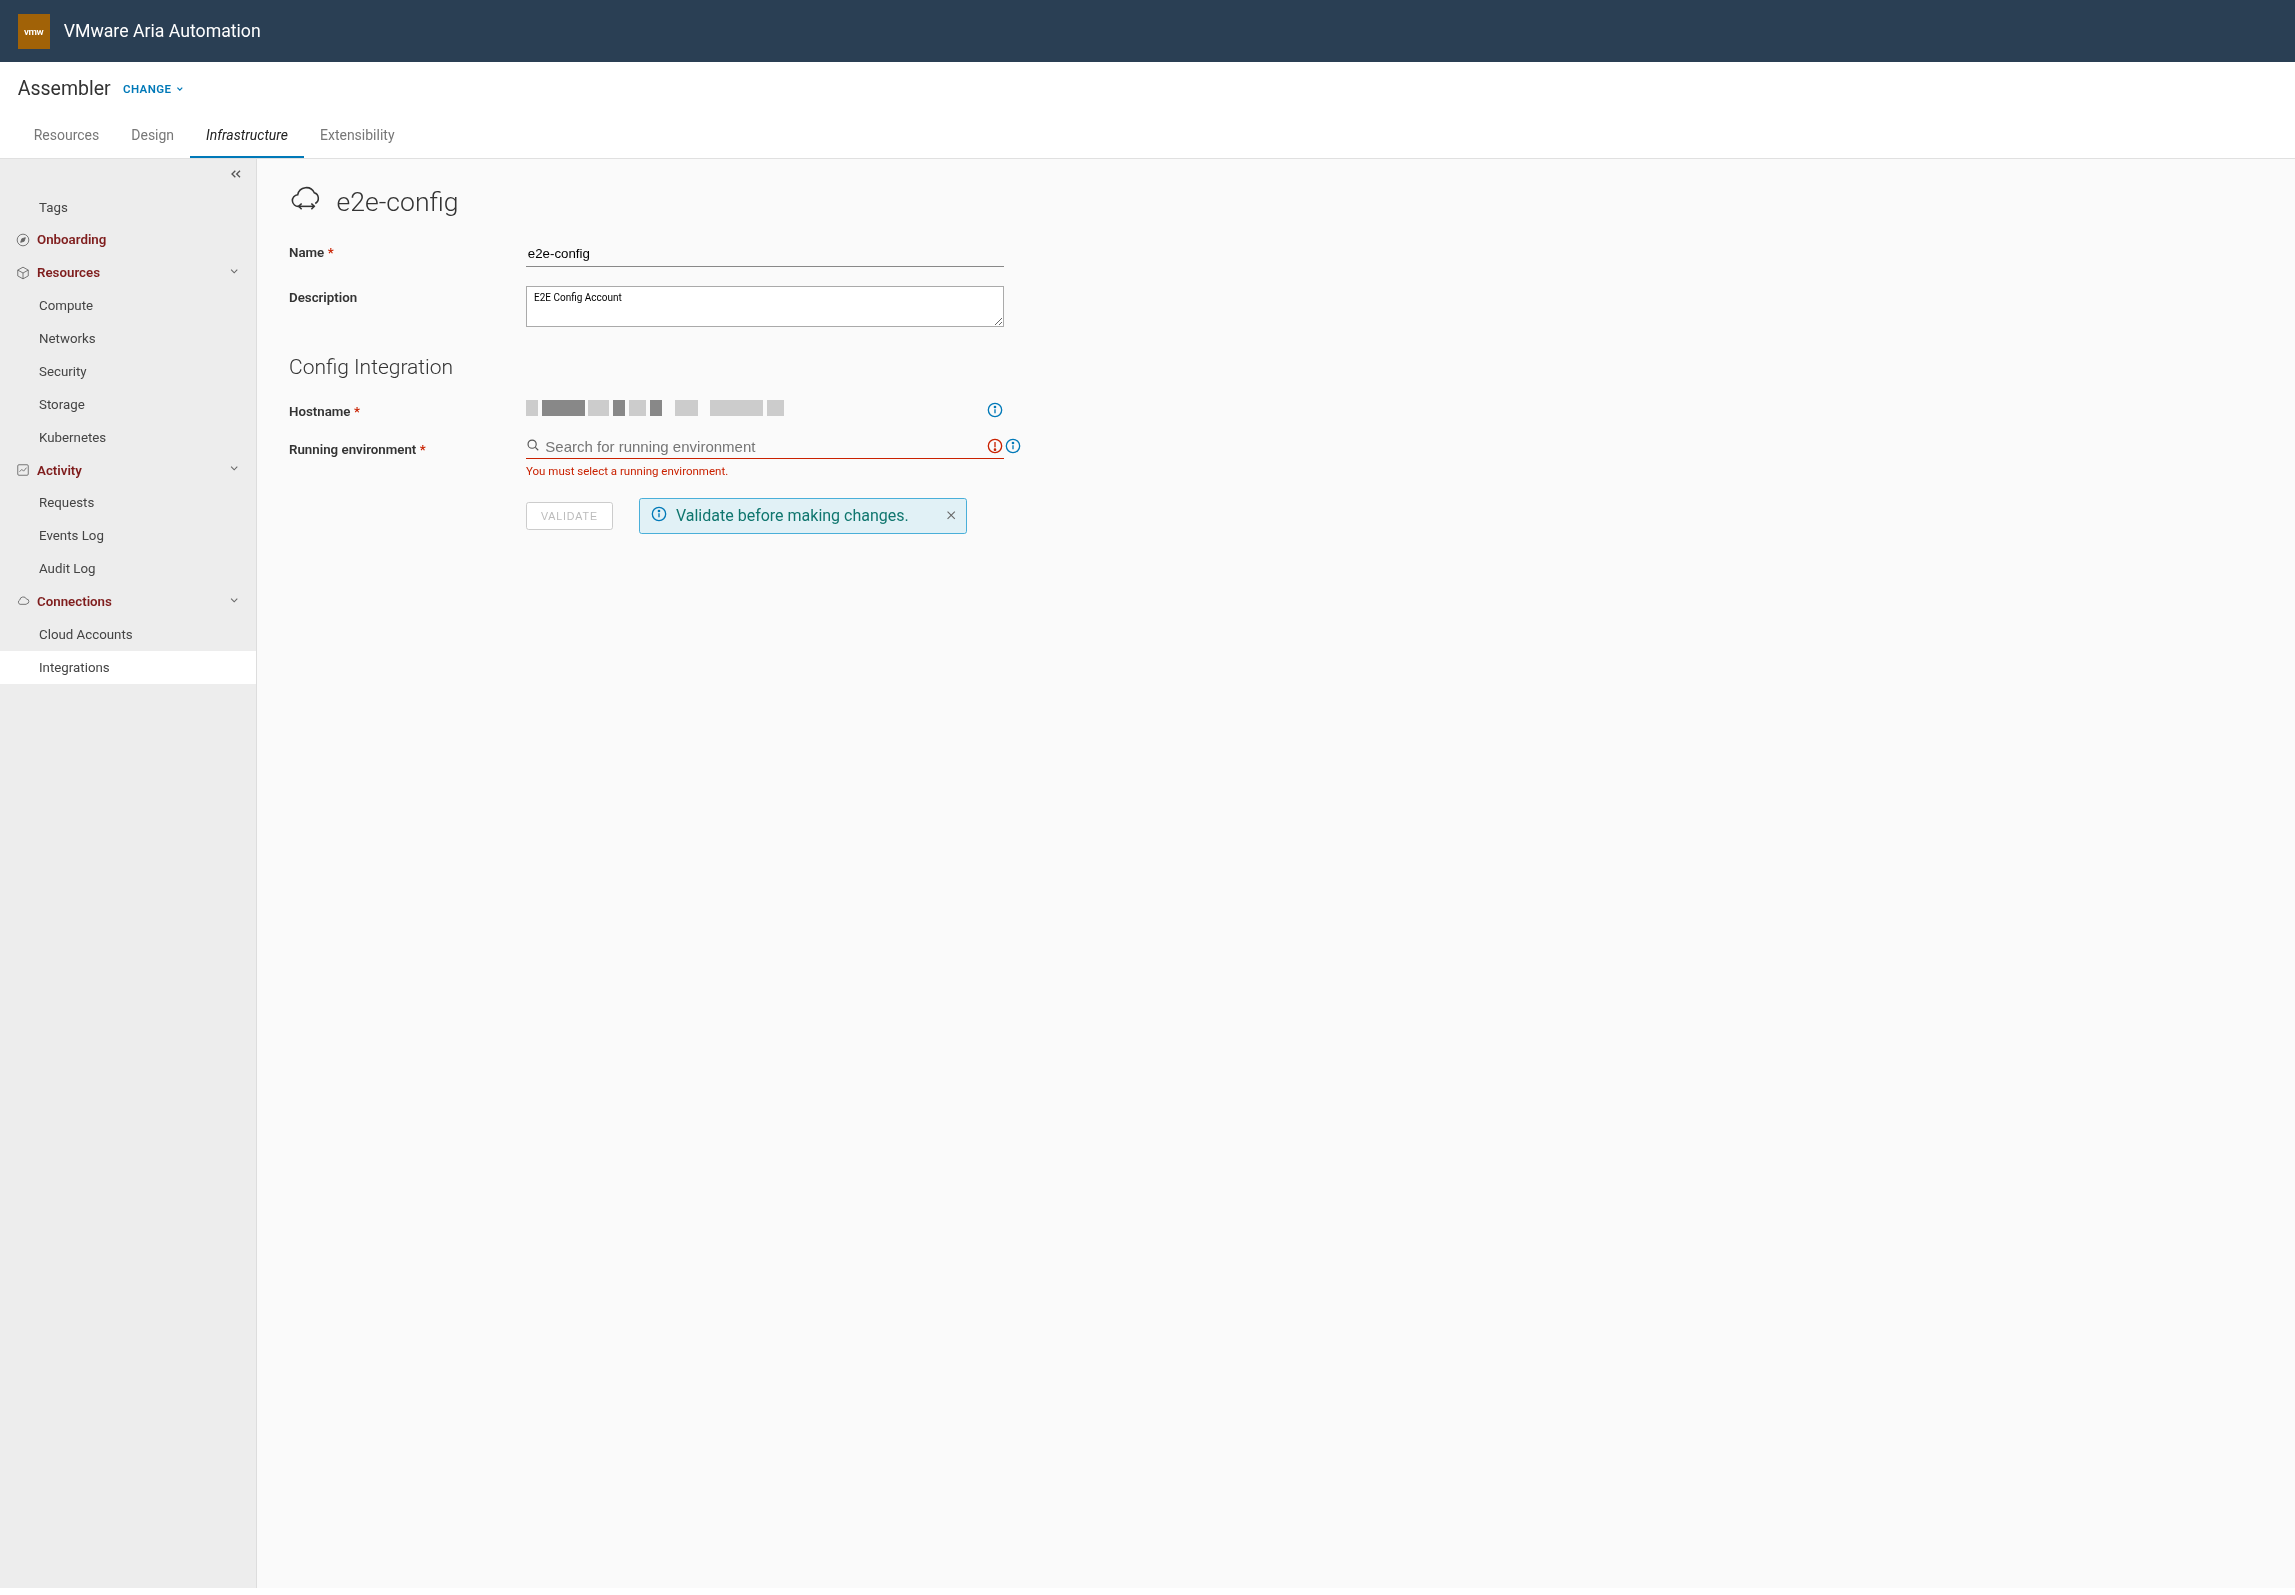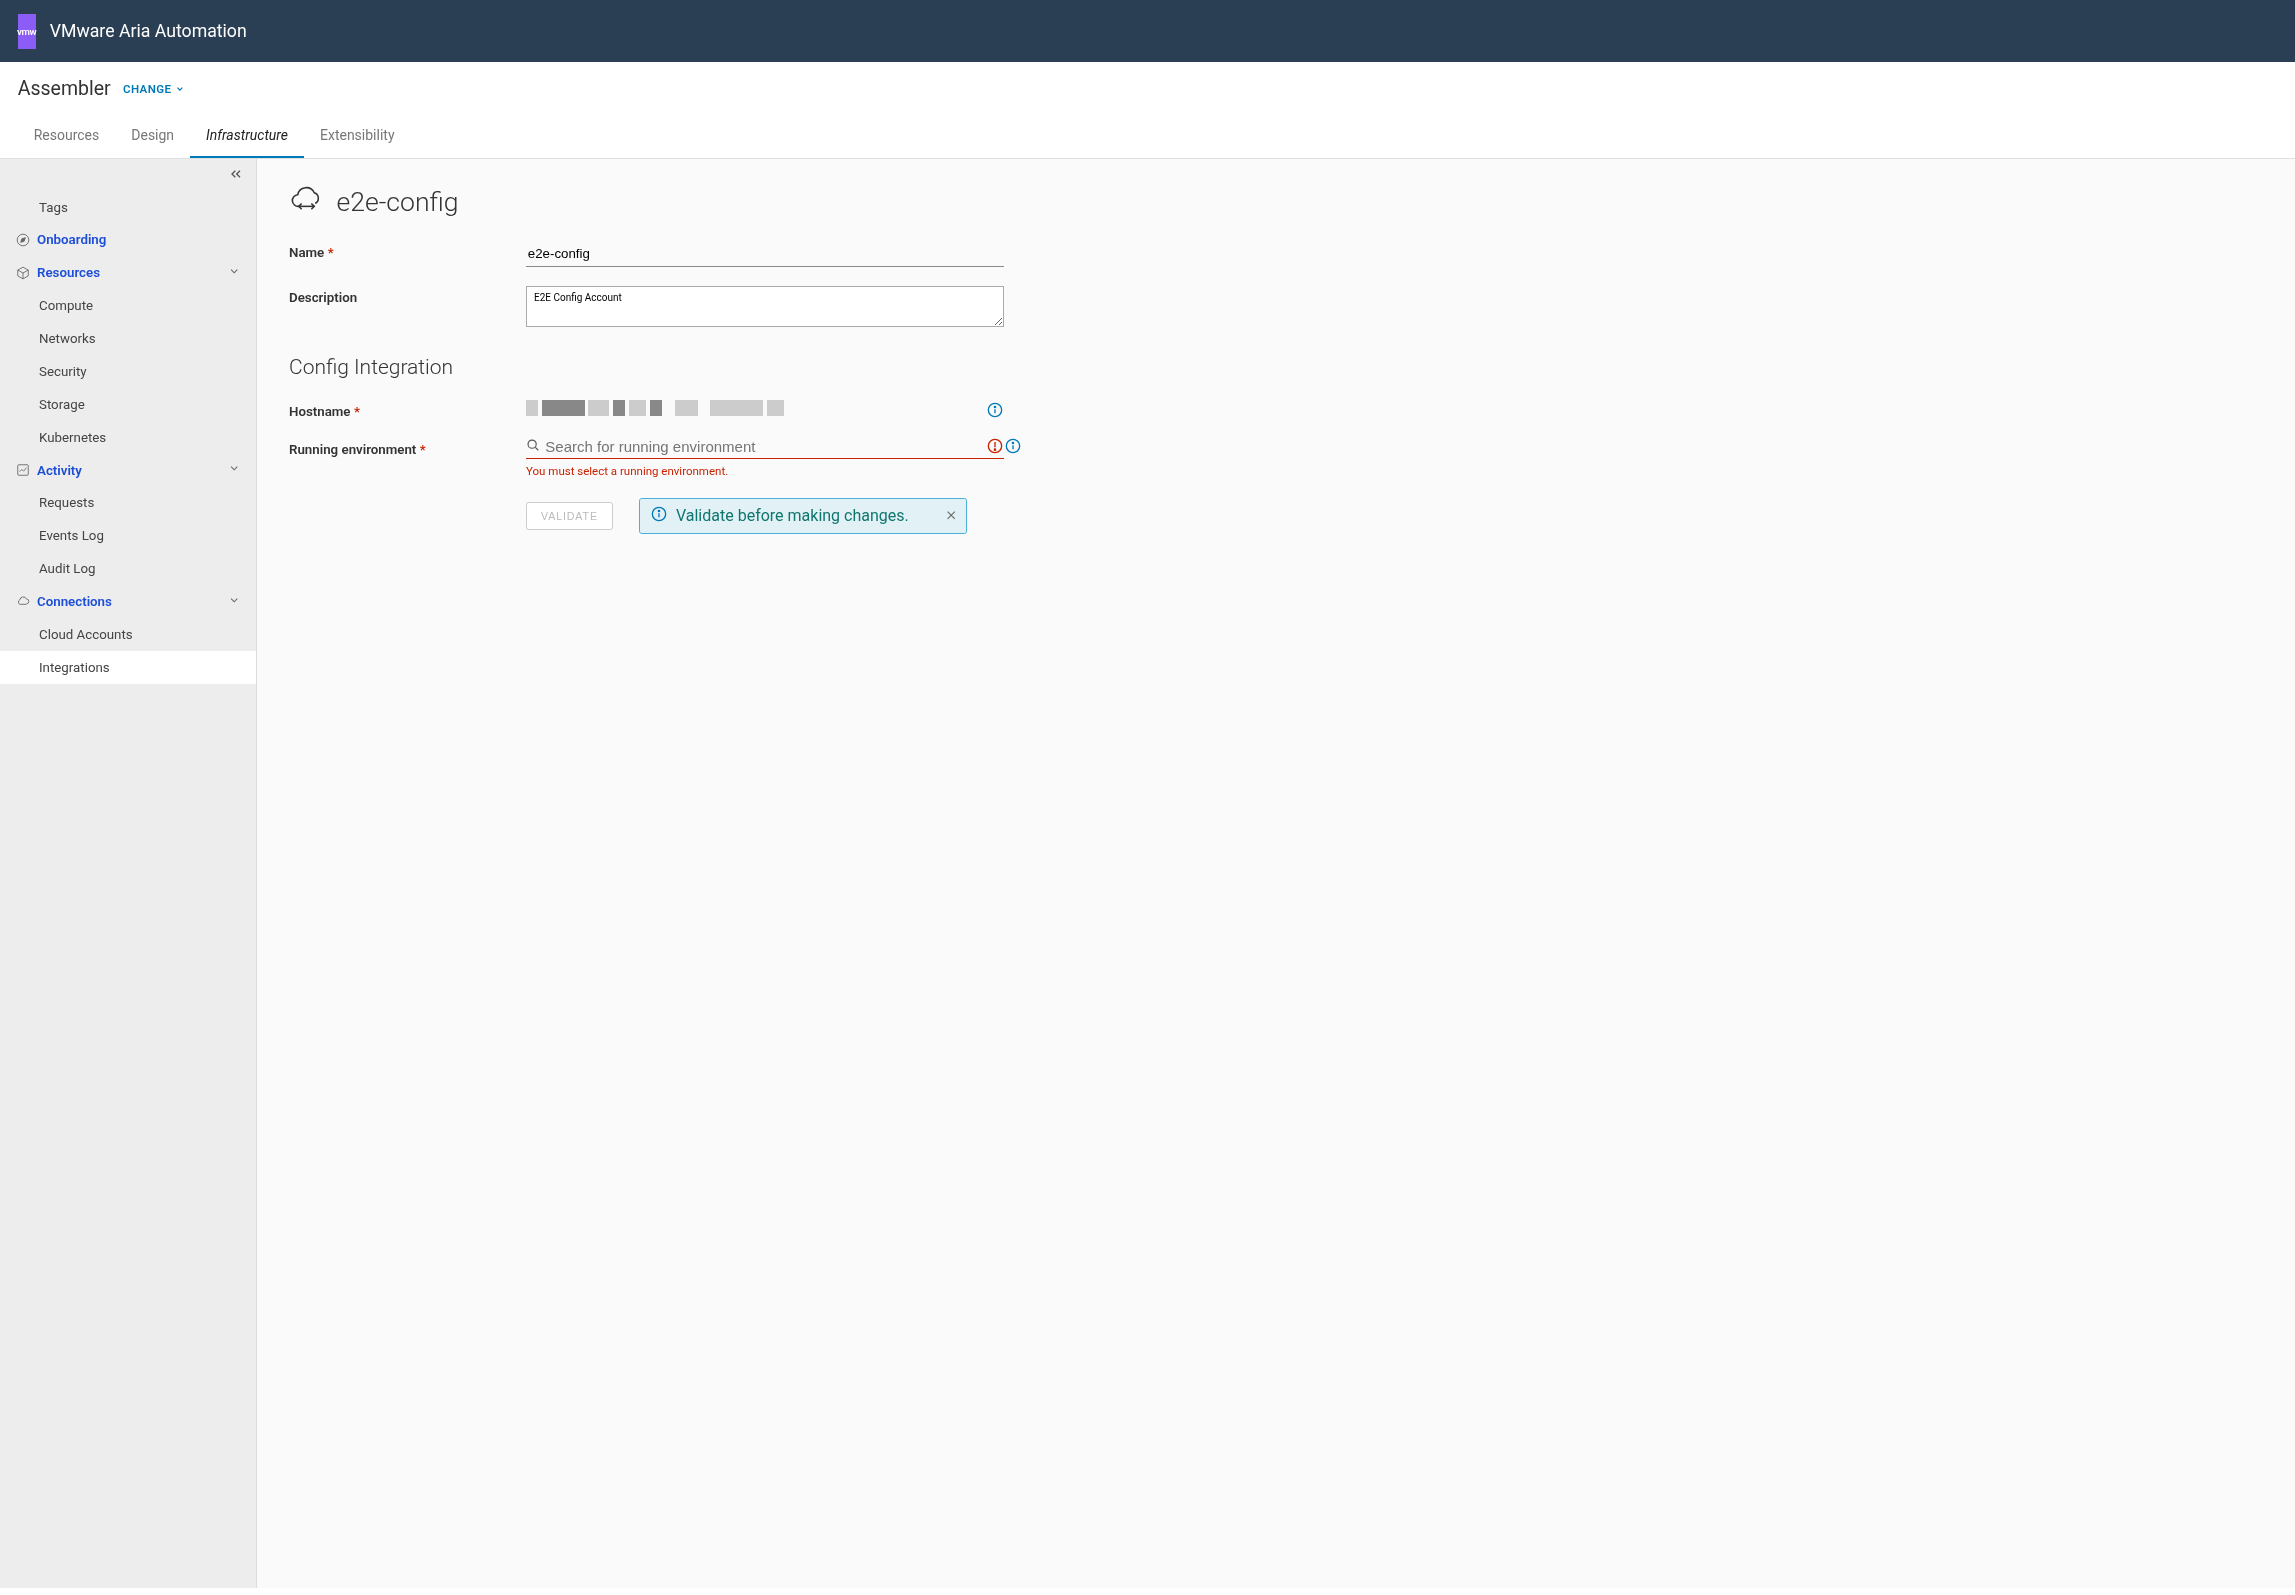--- a/index.html
+++ b/index.html
@@ -1,20 +1,20 @@
 <!DOCTYPE html>
 <html style="font-size:14px"><head>
 <meta charset="utf-8">
 <style>
 * { margin: 0; padding: 0; box-sizing: border-box; }
 body { font-family: -apple-system, BlinkMacSystemFont, "Segoe UI", Roboto, sans-serif; color: #333; font-size: 12.4px; background: #fff; }
 
 
 .header-bar { background: #2a3f54; color: #fff; height: 62px; display: flex; align-items: center; padding: 0 17.7px; }
-.logo-box { background: #8b5cf6; width: 18px; height: 35px; display: flex; align-items: center; justify-content: center; font-size: 9.7px; font-weight: 600; letter-spacing: -0.4px; color: #fff; }
+.logo-box { background: #a16207; width: 32px; height: 35px; display: flex; align-items: center; justify-content: center; font-size: 9.7px; font-weight: 600; letter-spacing: -0.4px; color: #fff; }
 .product-name { margin-left: 14px; font-size: 17.7px; font-weight: 400; color: #fff; }
 
 
 .sub-header { height: 53px; display: flex; align-items: center; padding: 0 17.7px; border-bottom: none; }
 .sub-header-title { font-size: 19.5px; font-weight: 400; color: #333; }
 .change-link { margin-left: 12.4px; color: #0079b8; font-size: 11.5px; font-weight: 600; letter-spacing: 0.4px; display: flex; align-items: center; cursor: pointer; text-align: center; }
 .change-link svg { margin-left: 3.5px; }
 
 
 .tabs-row { display: flex; padding: 0 17.7px; border-bottom: 0.9px solid #e0e0e0; background: #fff; }
@@ -22,21 +22,21 @@
 .tab.active { color: #222; border-bottom-color: #0079b8; font-weight: 400; font-style: italic; }
 
 
 .main-layout { display: flex; }
 
 
 .sidebar { width: 257px; background: #ededed; min-height: calc(100vh - 115px - 51px); border-right: 0.9px solid #ddd; position: relative; }
 .collapse-handle { position: absolute; top: 1.8px; right: 7px; padding: 5.3px; cursor: pointer; color: #555; }
 .sidebar-content { padding-top: 32px; }
 .sidebar-item { padding: 8.9px 16px 8.9px 39px; font-size: 13.3px; color: #444; cursor: pointer; display: flex; align-items: center; }
-.sidebar-item.section { padding-left: 16px; font-weight: 600; color: #1d4ed8; display: flex; align-items: center; justify-content: space-between; }
+.sidebar-item.section { padding-left: 16px; font-weight: 600; color: #7f1d1d; display: flex; align-items: center; justify-content: space-between; }
 .sidebar-item.section .section-left { display: flex; align-items: center; gap: 7px; }
 .sidebar-item.section .chevron { color: #666; }
 .sidebar-item.selected { background: #fff; }
 .sidebar-icon { width: 14px; height: 14px; display: inline-flex; align-items: center; justify-content: center; flex-shrink: 0; }
 
 
 .content { flex: 1; padding: 25px 32px; background: #fafafa; }
 .page-title-row { display: flex; align-items: center; gap: 12.4px; margin-bottom: 23px;}
 .page-title-icon { width: 35px; height: 35px; display: flex; align-items: center; justify-content: center; }
 .page-title { font-size: 26.6px; font-weight: 300; color: #333; }

